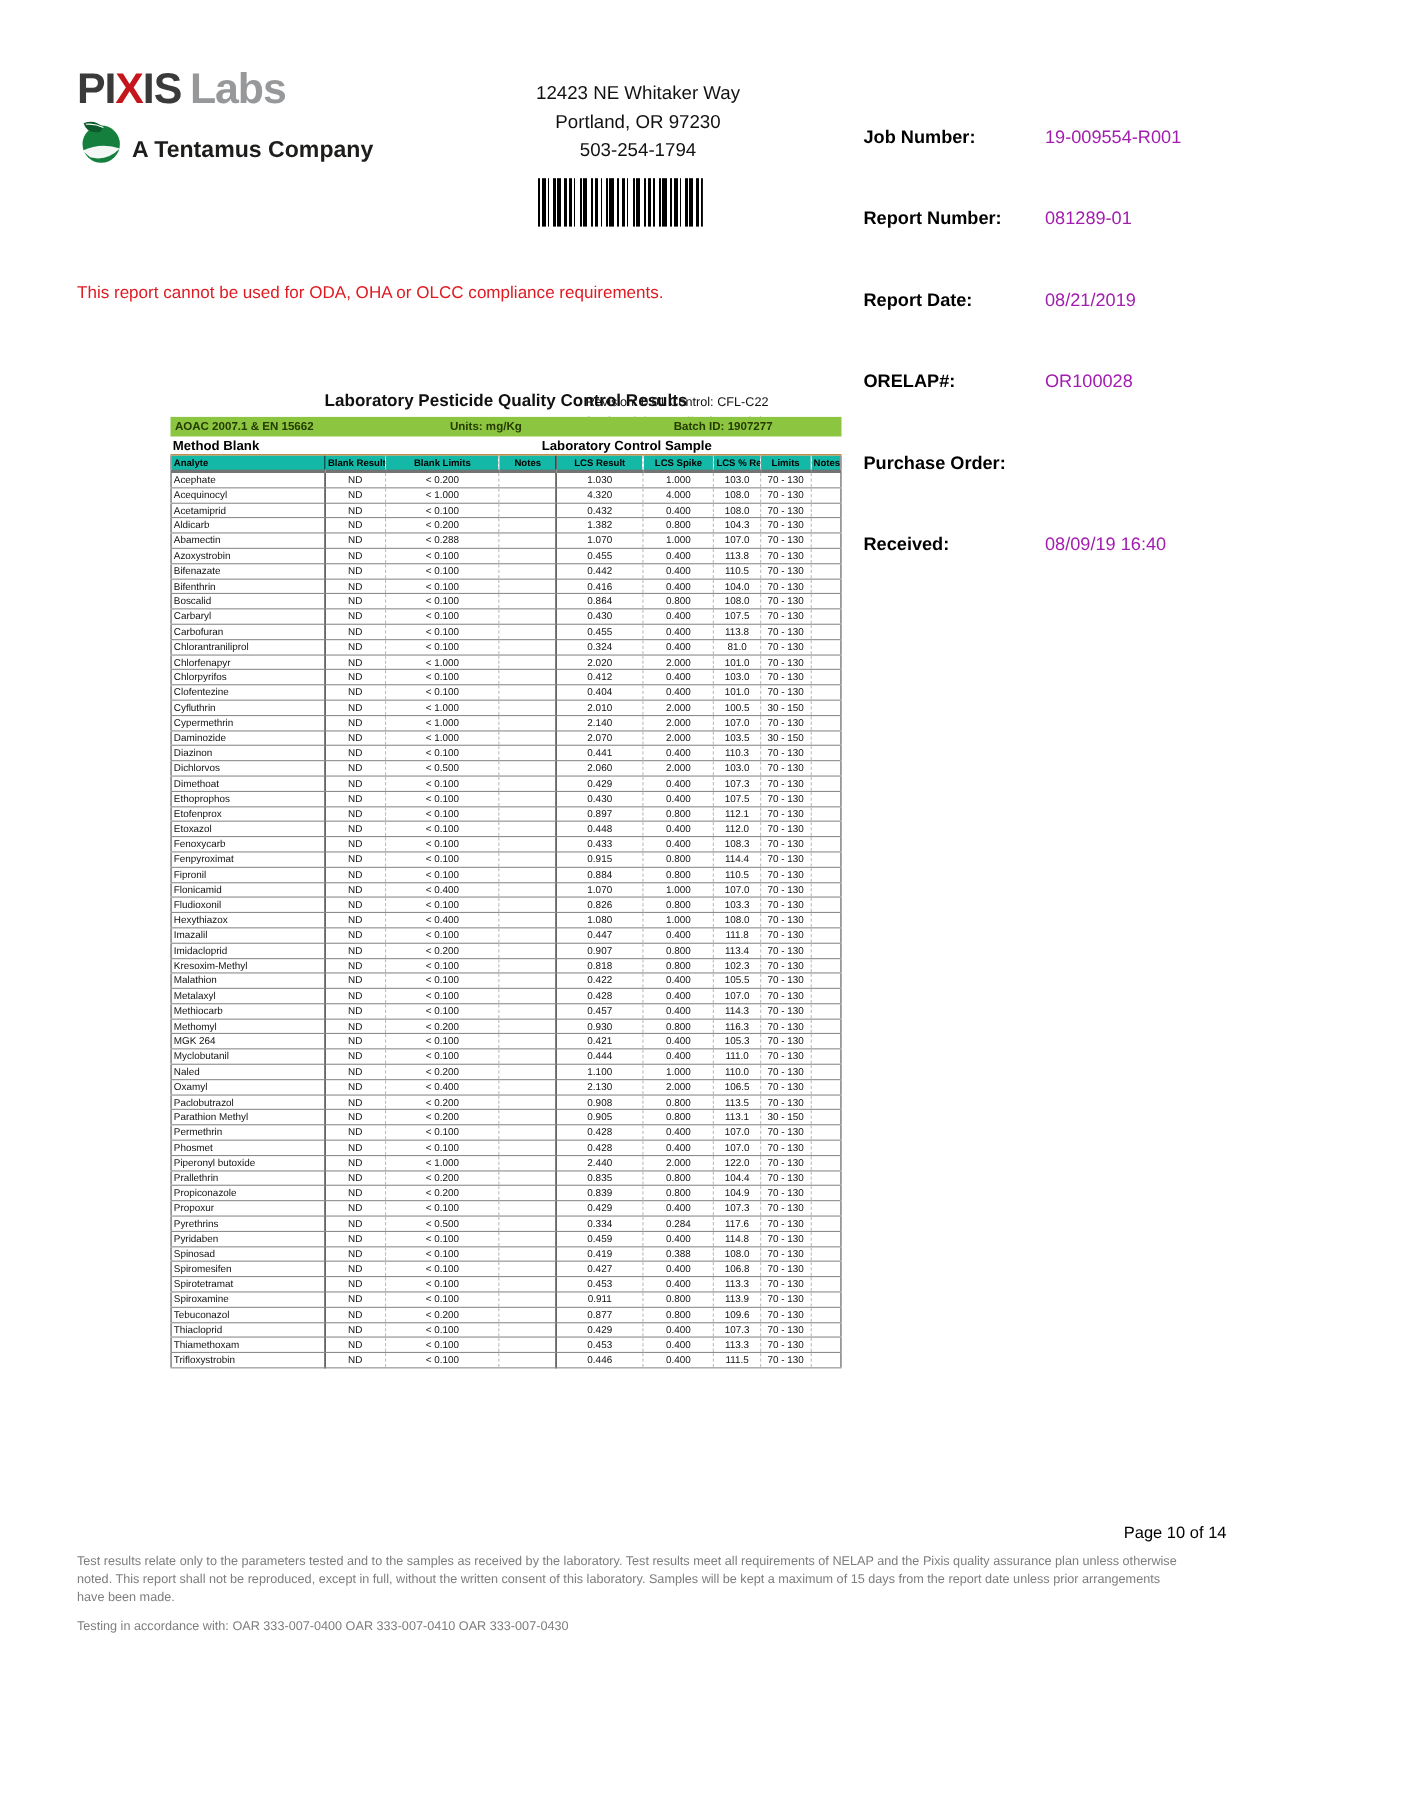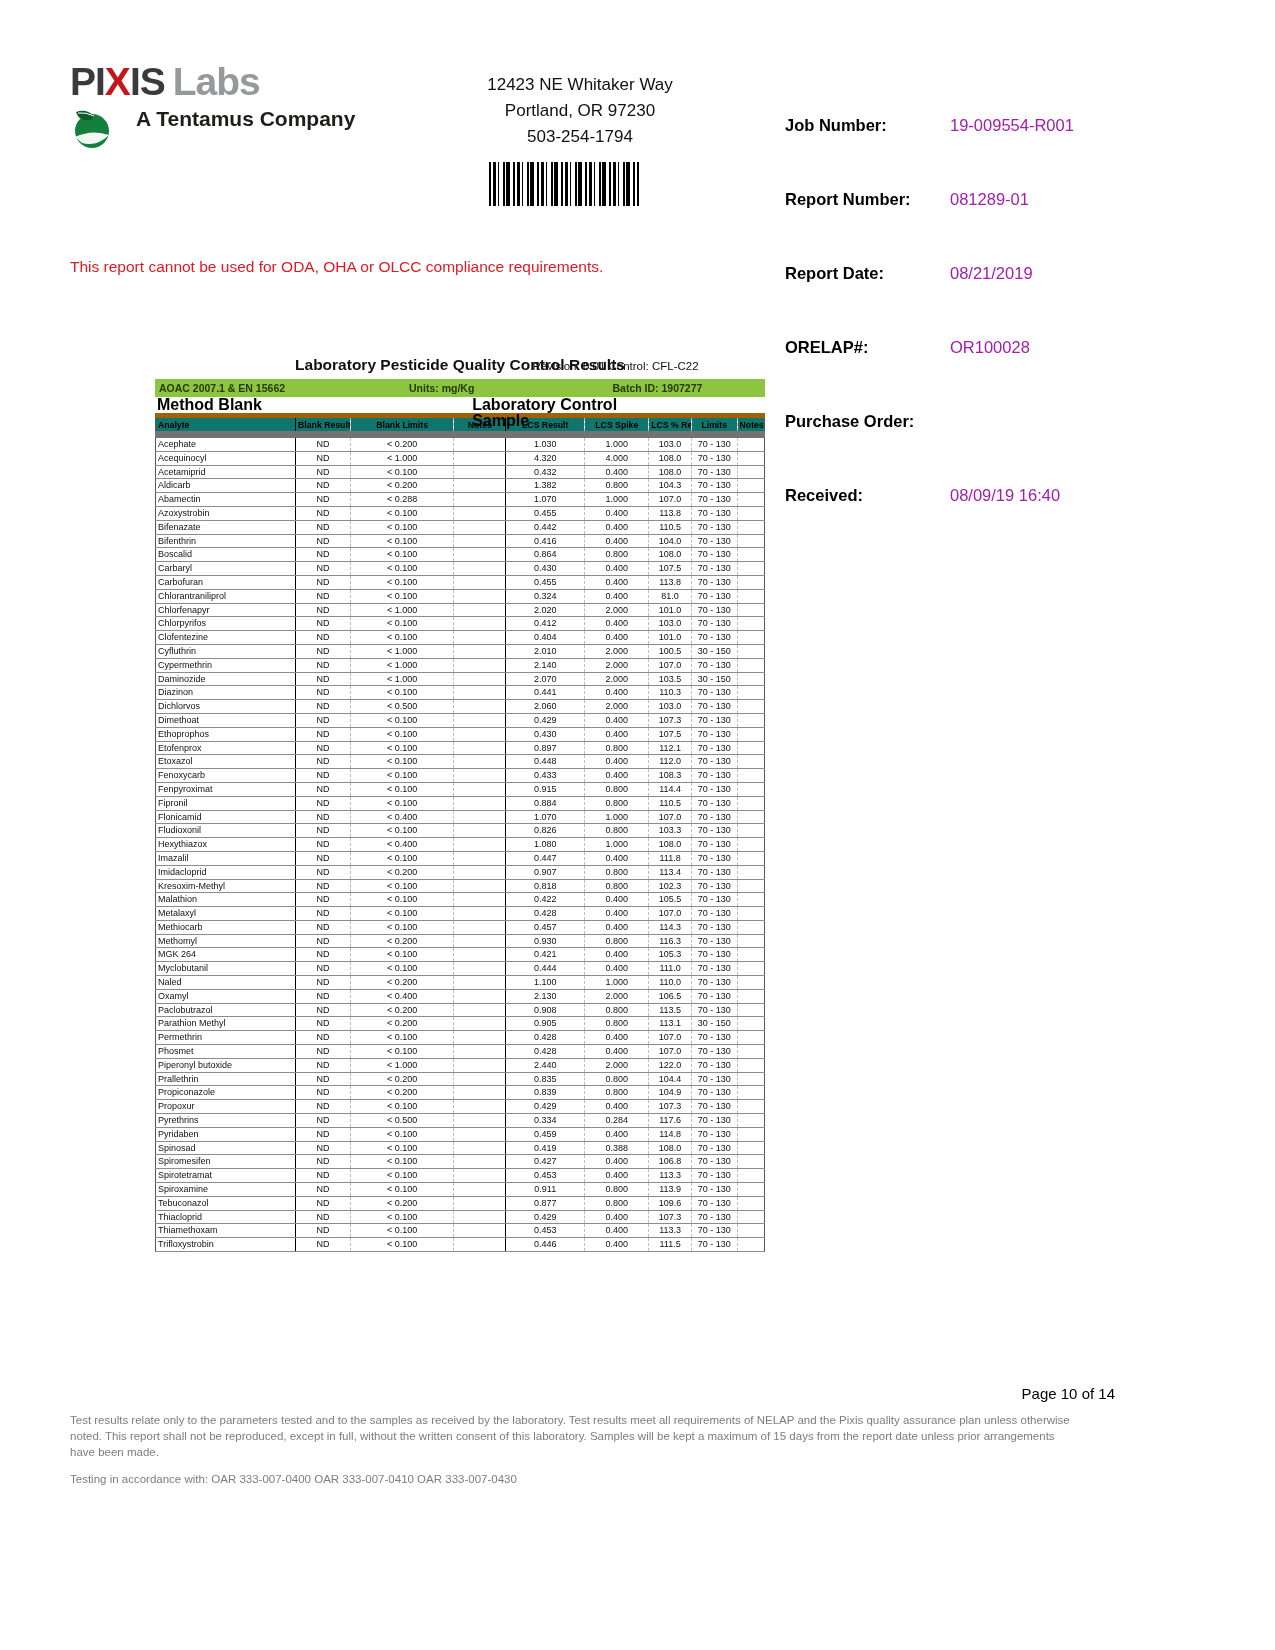--- a/index.html
+++ b/index.html
@@ -7,21 +7,21 @@
     position:relative; width:1275px; height:1650px; margin:0 auto;
     background:#ffffff; font-family:"Liberation Sans", sans-serif; color:#1a1a1a;
     overflow:hidden;
   }
   
   .logo-block { position:absolute; left:70px; top:62px; }
   .logo-word { font-size:39px; font-weight:bold; letter-spacing:-1px; line-height:1; }
   .logo-word .dark { color:#3a3a3a; }
   .logo-word .red  { color:#c4161c; }
   .logo-word .gray { color:#97989a; margin-left:8px; }
-  .tagline { display:flex; align-items:flex-start; margin-top:6px;gap:16px; }
+  .tagline { display:flex; align-items:flex-end; margin-top:6px; }
   .tagline svg { width:42px; height:42px; margin-right:8px; }
   .tagline-text { font-size:21px; font-weight:bold; color:#1d1d1b; }
 
   .address { position:absolute; left:415px; top:72px; width:330px; text-align:center;
              font-size:17px; line-height:26px; color:#111; }
   .barcode { position:absolute; left:489px; top:162px; width:150px; height:44px;
              background:repeating-linear-gradient(90deg,
                #000 0 2px,#fff 2px 4px,#000 4px 7px,#fff 7px 9px,
                #000 9px 10px,#fff 10px 14px,#000 14px 16px,#fff 16px 17px,
                #000 17px 21px,#fff 21px 24px); }
@@ -38,29 +38,29 @@
 
   
   .qc-title { position:absolute; left:155px; top:356px; width:610px; text-align:center;
               font-size:15.5px; font-weight:bold; color:#111; }
   .qc-wrap { position:absolute; left:155px; top:379px; width:610px; }
   .green-bar { position:relative; height:18px; background:#8cc540; font-size:10.5px;
                font-weight:bold; color:#253b00; line-height:18px; }
   .gb-left  { position:absolute; left:4px; }
   .gb-mid   { position:absolute; left:47%; transform:translateX(-50%); }
   .gb-right { position:absolute; left:75%; }
-  .subheader { position:relative; height:16px; background:#fff; font-size:16px;
-               font-weight:bold; line-height:16px; border-bottom:5px solid #a16207; color:#000; }
+  .subheader { position:relative; height:16px; background:#fff; font-size:12px;
+               font-weight:bold; line-height:16px; border-bottom:1px solid #a16207; color:#000; }
   .sh-left  { position:absolute; left:2px; }
   .sh-right { position:absolute; left:68%; transform:translateX(-50%); }
 
   table.qc { border-collapse:collapse; width:100%; table-layout:fixed;
              border:1px solid #555; border-top:none; }
-  table.qc th { background:#0f766e; font-size:8.7px; font-weight:bold; color:#000;
-                height:13px; padding:0 2px; border-bottom:7px solid #737373;
+  table.qc th { background:#14b8a6; font-size:8.7px; font-weight:bold; color:#000;
+                height:13px; padding:0 2px; border-bottom:3px solid #737373;
                 border-right:1px dashed #bdbdbd; overflow:hidden; white-space:nowrap; }
   table.qc td { font-size:9px; color:#111; height:12.8px; line-height:12.8px;
                 padding:0 2px; text-align:center; overflow:hidden; white-space:nowrap;
                 border-bottom:1px solid #8c8c8c; border-right:1px dashed #bdbdbd; }
   table.qc .c0 { text-align:left; border-right:1.5px solid #000; }
   table.qc .c3 { border-right:1.5px solid #000; }
   table.qc .c8 { border-right:none; }
   table.qc th.c0 { text-align:left; }
 
   

